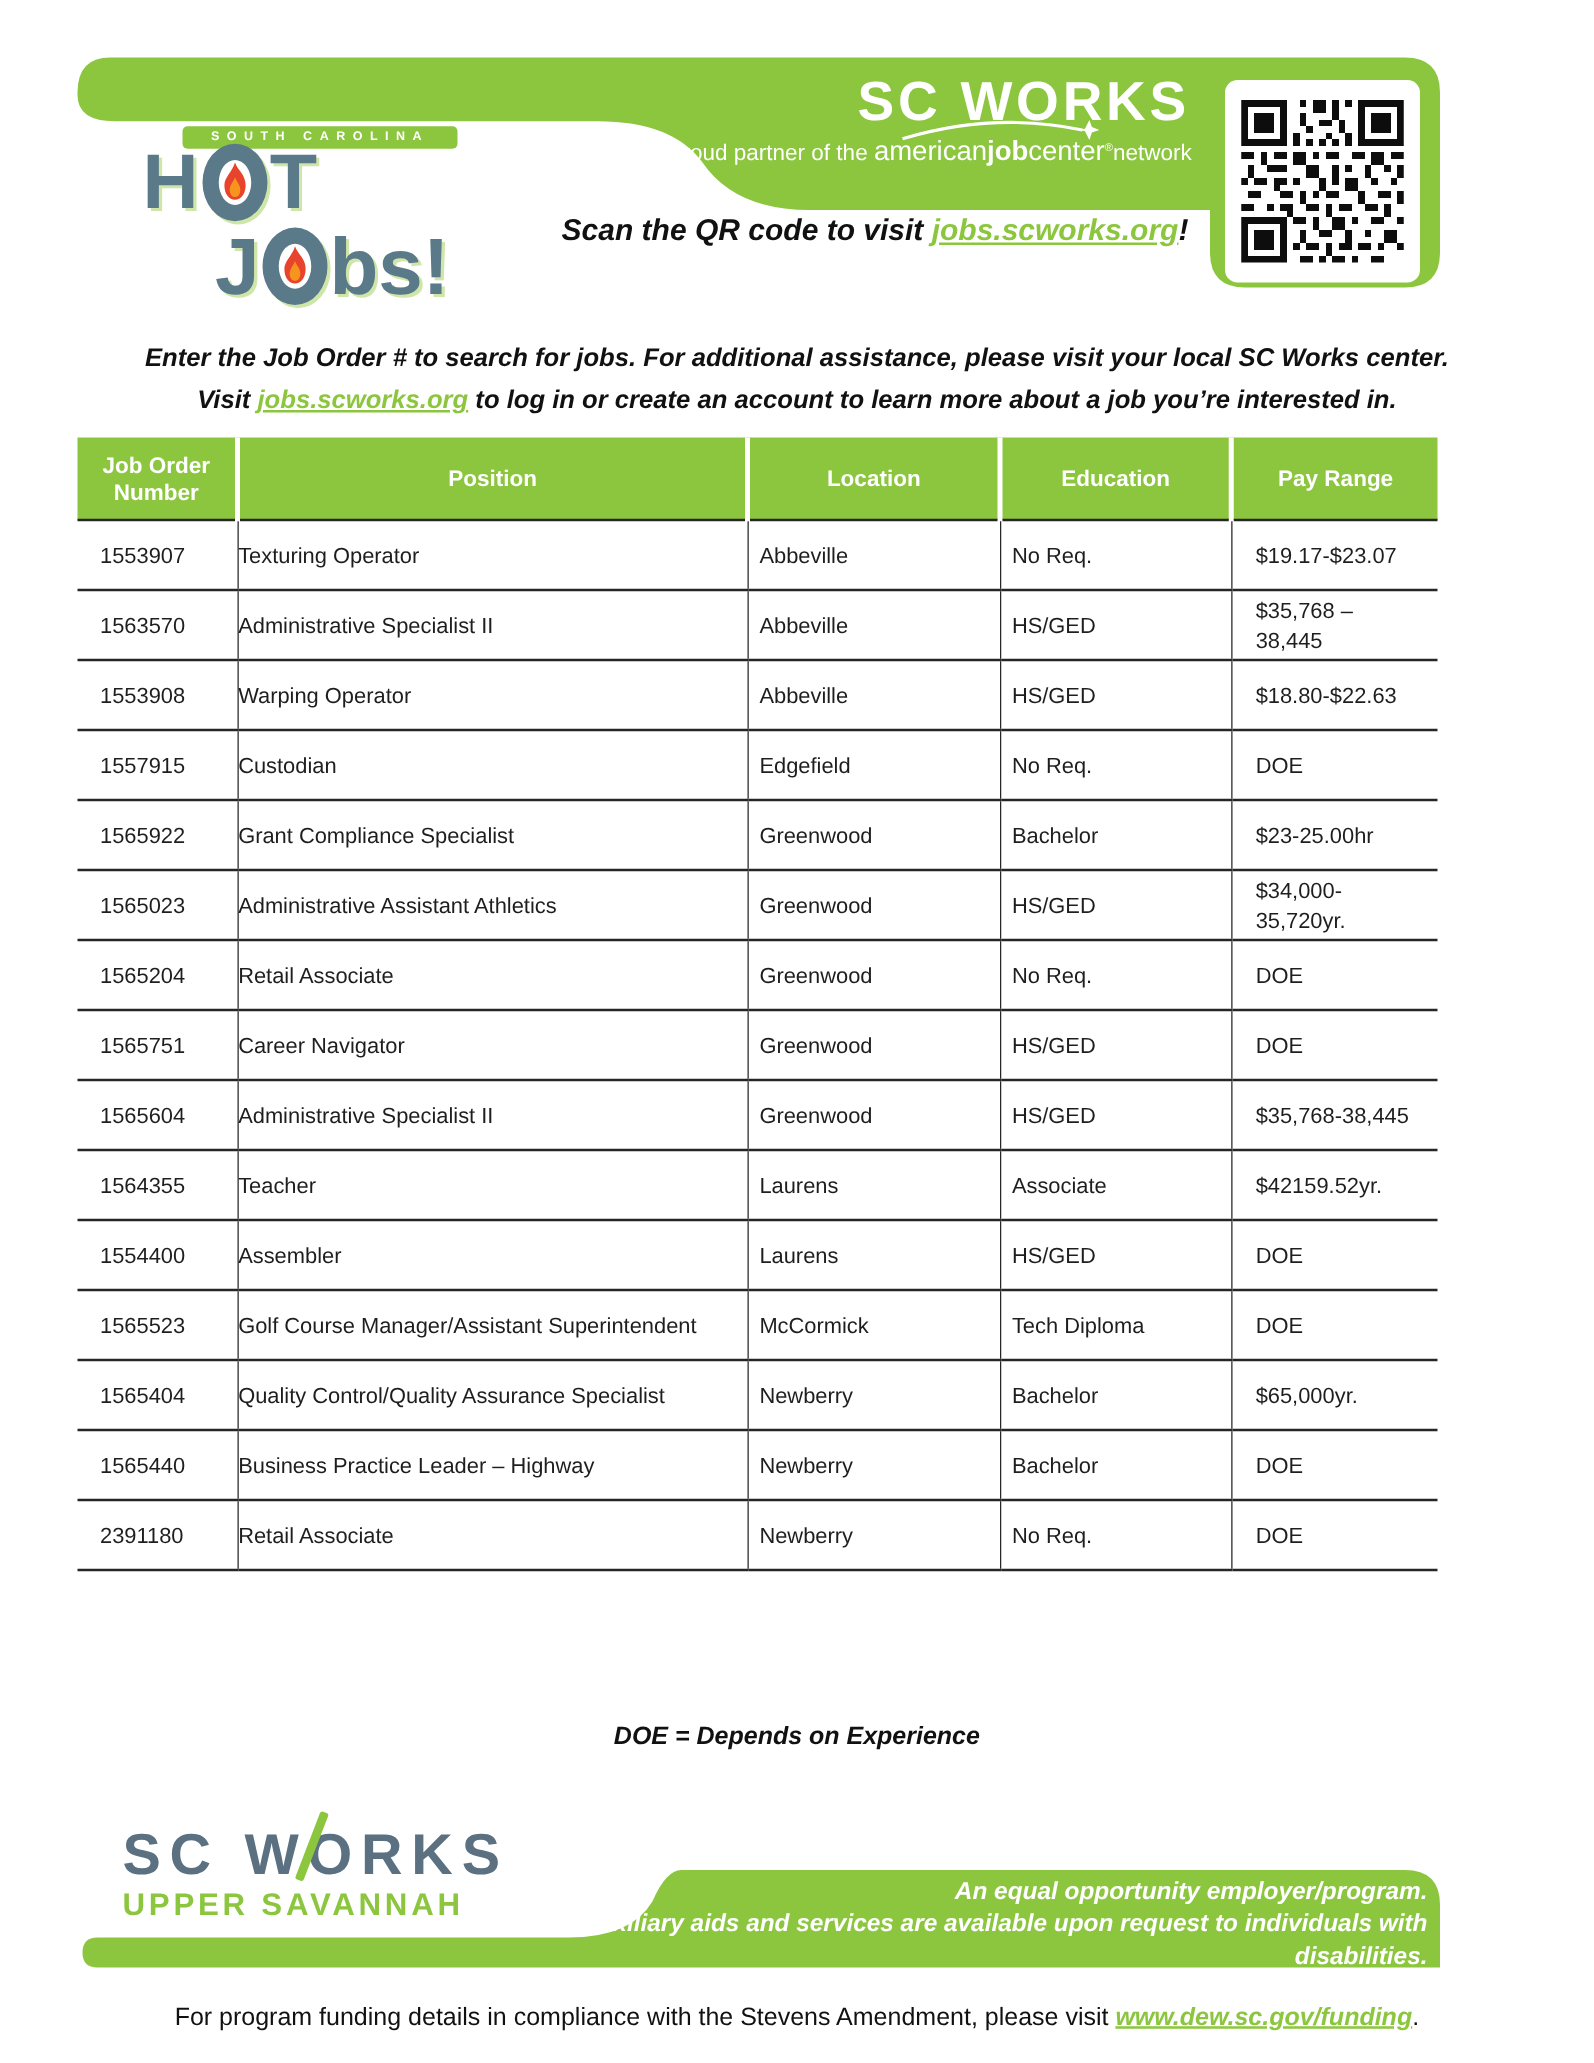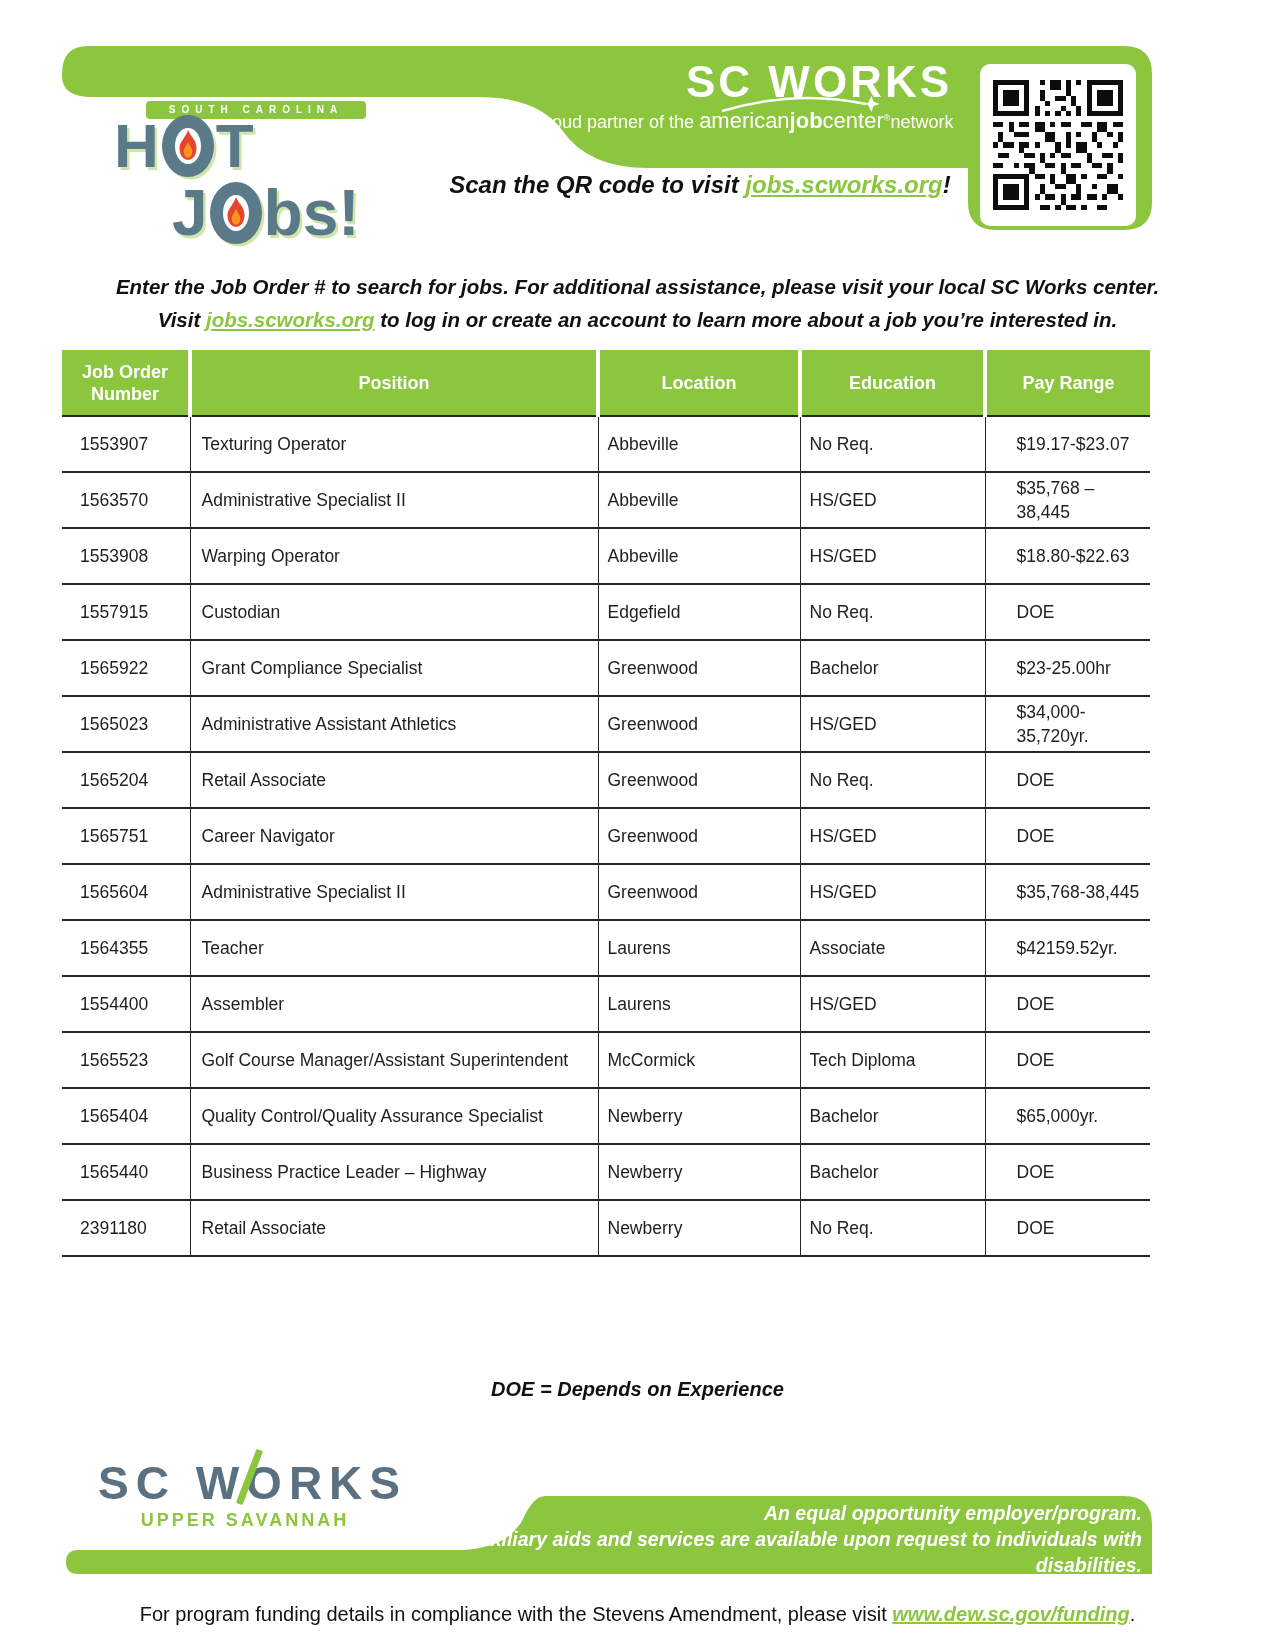--- a/index.html
+++ b/index.html
@@ -48,35 +48,35 @@
   .jobs-table col.c1{width:128px;} .jobs-table col.c2{width:408px;} .jobs-table col.c3{width:202px;}
   .jobs-table col.c4{width:185px;} .jobs-table col.c5{width:165px;}
   .jobs-table th{background:var(--green);color:#fff;font-size:18px;font-weight:bold;height:66px;
     text-align:center;vertical-align:middle;line-height:22px;padding:0 8px;}
   .jobs-table th + th{border-left:4px solid #fff;}
   .jobs-table td{font-size:17.5px;color:var(--ink);height:56px;vertical-align:middle;
     border-top:2.5px solid #262626;line-height:24px;background:#fff;}
   .jobs-table tr:last-child td{border-bottom:2.5px solid #262626;}
   .jobs-table td + td{border-left:1.5px solid #262626;}
   .jobs-table td:nth-child(1){padding-left:18px;}
-  .jobs-table td:nth-child(2){padding-left:11px;}
+  .jobs-table td:nth-child(2){}
   .jobs-table td:nth-child(3){padding-left:9px;}
   .jobs-table td:nth-child(4){padding-left:9px;}
-  .jobs-table td:nth-child(5){padding-left:31px;padding-right:6px;white-space:pre-line;}
+  .jobs-table td:nth-child(5){padding-left:19px;padding-right:6px;white-space:pre-line;}
 
   
   .doe-note{position:absolute;left:0;top:1378px;width:1275px;text-align:center;
     font-size:20px;font-weight:bold;font-style:italic;color:#111;}
   .footer-shape{position:absolute;left:0;top:0;}
   .footer-logo{position:absolute;left:98px;top:1458px;font-size:46px;font-weight:bold;
     letter-spacing:7px;color:var(--logo-gray);line-height:50px;}
   .w-check{position:absolute;left:148px;top:-10px;width:7px;height:58px;background:var(--green);
     transform:rotate(21deg);border-radius:2px;}
-  .footer-region{position:absolute;left:98px;top:1510px;width:294px;text-align:center;
-    font-size:18px;font-weight:bold;letter-spacing:3px;color:var(--green);}
+  .footer-region{position:absolute;left:98px;top:1510px;width:294px;text-align:left;
+    font-size:25px;font-weight:bold;letter-spacing:3px;color:var(--green);}
   .eeo-text{position:absolute;left:410px;top:1500px;width:732px;text-align:right;color:#fff;
     font-size:19.5px;font-weight:bold;font-style:italic;line-height:26px;}
   .funding-line{position:absolute;left:0;top:1590px;width:1275px;text-align:center;
     font-size:20px;color:#111;margin-top:13px;}
 </style>
 </head>
 <body>
 
 <div class="page">
 

